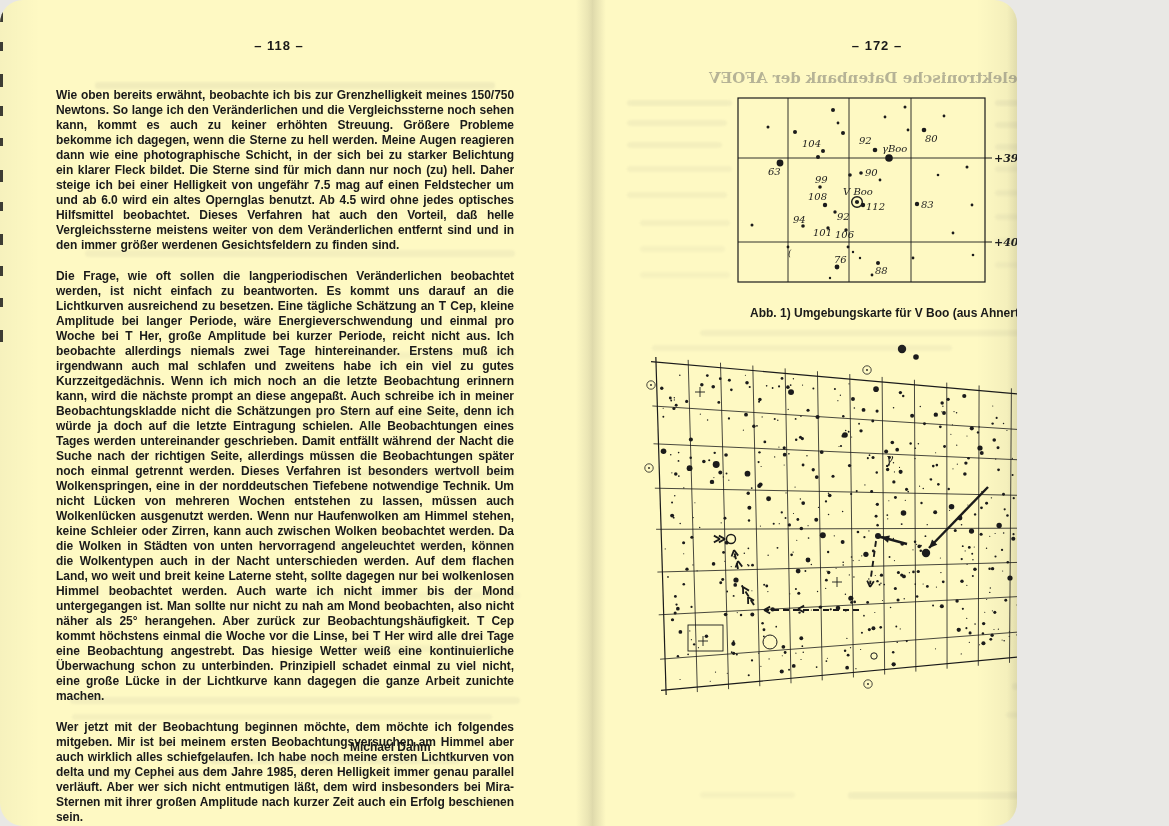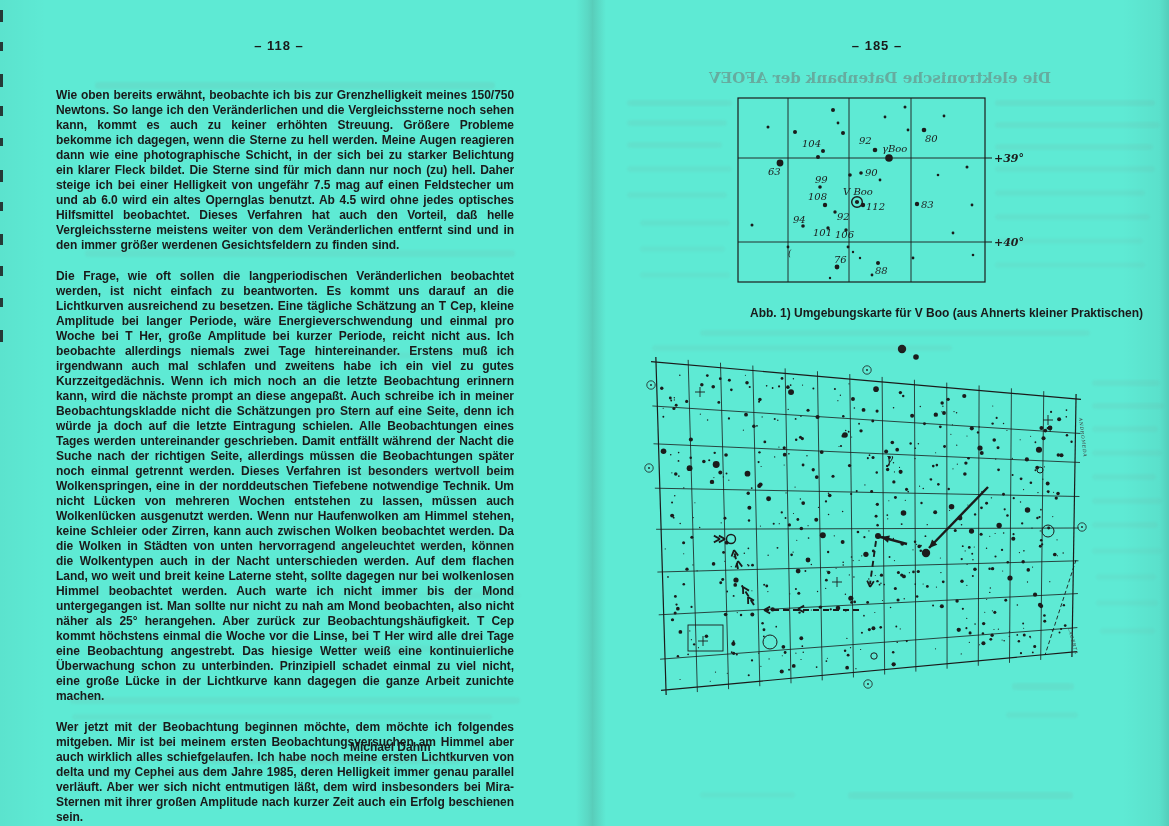--- a/index.html
+++ b/index.html
@@ -1,17 +1,17 @@
 <!DOCTYPE html>
 <html><head>
 <meta charset="utf-8">
 <style>
   html,body{margin:0;padding:0;background:#e9e8e5;}
-  #sheet{position:relative;width:1169px;height:826px;background:#5eead4;overflow:hidden;
-         font-family:"Liberation Sans",sans-serif;color:#1a1a1a;}
+  #sheet{position:relative;width:1017px;height:826px;background:#fef9c3;overflow:hidden;
+         font-family:"Liberation Sans",sans-serif;color:#1a1a1a;border-radius:23px;}
   
   #sheet:before{content:"";position:absolute;inset:0;
     background:linear-gradient(90deg,rgba(0,0,0,.03) 0,rgba(0,0,0,0) 4%,rgba(0,0,0,0) 96%,rgba(0,0,0,.05) 100%);}
   .gutter{position:absolute;top:0;left:576px;width:30px;height:826px;pointer-events:none;
     background:linear-gradient(90deg,rgba(0,0,0,0) 0,rgba(60,55,50,.10) 40%,rgba(60,55,50,.16) 55%,rgba(0,0,0,0) 100%);}
   .rightedge{position:absolute;top:0;right:0;width:10px;height:826px;
     background:linear-gradient(90deg,rgba(0,0,0,0),rgba(0,0,0,.07));}
   .page-num{position:absolute;font-weight:700;font-size:13px;letter-spacing:1px;width:120px;text-align:center;}
   .body-text{position:absolute;left:56px;top:88px;width:458px;font-size:12px;line-height:15px;
     font-weight:700;text-align:justify;letter-spacing:-0.05px;word-spacing:0.5px;}
@@ -36,21 +36,21 @@
   <div class="page-num" style="left:219px;top:38px;">– 118 –</div>
 
   <div class="body-text">
     <p>Wie oben bereits erwähnt, beobachte ich bis zur Grenzhelligkeit meines 150/750 Newtons. So lange ich den Veränderlichen und die Vergleichssterne noch sehen kann, kommt es auch zu keiner erhöhten Streuung. Größere Probleme bekomme ich dagegen, wenn die Sterne zu hell werden. Meine Augen reagieren dann wie eine photographische Schicht, in der sich bei zu starker Belichtung ein klarer Fleck bildet. Die Sterne sind für mich dann nur noch (zu) hell. Daher steige ich bei einer Helligkeit von ungefähr 7.5 mag auf einen Feldstecher um und ab 6.0 wird ein altes Opernglas benutzt. Ab 4.5 wird ohne jedes optisches Hilfsmittel beobachtet. Dieses Verfahren hat auch den Vorteil, daß helle Vergleichssterne meistens weiter von dem Veränderlichen entfernt sind und in den immer größer werdenen Gesichtsfeldern zu finden sind.</p>
     <p>Die Frage, wie oft sollen die langperiodischen Veränderlichen beobachtet werden, ist nicht einfach zu beantworten. Es kommt uns darauf an die Lichtkurven ausreichend zu besetzen. Eine tägliche Schätzung an T Cep, kleine Amplitude bei langer Periode, wäre Energieverschwendung und einmal pro Woche bei T Her, große Amplitude bei kurzer Periode, reicht nicht aus. Ich beobachte allerdings niemals zwei Tage hintereinander. Erstens muß ich irgendwann auch mal schlafen und zweitens habe ich ein viel zu gutes Kurzzeitgedächnis. Wenn ich mich noch an die letzte Beobachtung erinnern kann, wird die nächste prompt an diese angepaßt. Auch schreibe ich in meiner Beobachtungskladde nicht die Schätzungen pro Stern auf eine Seite, denn ich würde ja doch auf die letzte Eintragung schielen. Alle Beobachtungen eines Tages werden untereinander geschrieben. Damit entfällt während der Nacht die Suche nach der richtigen Seite, allerdings müssen die Beobachtungen später noch einmal getrennt werden. Dieses Verfahren ist besonders wertvoll beim Wolkenspringen, eine in der norddeutschen Tiefebene notwendige Technik. Um nicht Lücken von mehreren Wochen entstehen zu lassen, müssen auch Wolkenlücken ausgenutzt werden. Wenn nur Haufenwolken am Himmel stehen, keine Schleier oder Zirren, kann auch zwischen Wolken beobachtet werden. Da die Wolken in Städten von unten hervorragend angeleuchtet werden, können die Wolkentypen auch in der Nacht unterschieden werden. Auf dem flachen Land, wo weit und breit keine Laterne steht, sollte dagegen nur bei wolkenlosen Himmel beobachtet werden. Auch warte ich nicht immer bis der Mond untergegangen ist. Man sollte nur nicht zu nah am Mond beobachten, also nicht näher als 25° herangehen. Aber zurück zur Beobachtungshäufigkeit. T Cep kommt höchstens einmal die Woche vor die Linse, bei T Her wird alle drei Tage eine Beobachtung angestrebt. Das hiesige Wetter weiß eine kontinuierliche Überwachung schon zu unterbinden. Prinzipiell schadet einmal zu viel nicht, eine große Lücke in der Lichtkurve kann dagegen die ganze Arbeit zunichte machen.</p>
     <p>Wer jetzt mit der Beobachtung beginnen möchte, dem möchte ich folgendes mitgeben. Mir ist bei meinem ersten Beobachtungsversuchen am Himmel aber auch wirklich alles schiefgelaufen. Ich habe noch meine ersten Lichtkurven von delta und my Cephei aus dem Jahre 1985, deren Helligkeit immer genau parallel verläuft. Aber wer sich nicht entmutigen läßt, dem wird insbesonders bei Mira-Sternen mit ihrer großen Amplitude nach kurzer Zeit auch ein Erfolg beschienen sein.</p>
   </div>
 
   <div class="sig">Michael Dahm</div>
 
-  <div class="page-num" style="left:817px;top:38px;">– 185 –</div>
+  <div class="page-num" style="left:817px;top:38px;">– 172 –</div>
 
   <div class="bleed">Die elektronische Datenbank der AFOEV</div>
 
   <svg id="chart1" style="left:733px;top:95px;" width="295" height="200">
       <rect x="5" y="3" width="247" height="184" fill="none" stroke="#1b1b1b" stroke-width="1.2"></rect>
       <line x1="55" y1="3" x2="55" y2="187" stroke="#1b1b1b" stroke-width="0.9"></line>
       <line x1="116" y1="3" x2="116" y2="187" stroke="#1b1b1b" stroke-width="0.9"></line>
       <line x1="178" y1="3" x2="178" y2="187" stroke="#1b1b1b" stroke-width="0.9"></line>
       <line x1="5" y1="63" x2="252" y2="63" stroke="#1b1b1b" stroke-width="0.9"></line>
       <line x1="5" y1="147" x2="252" y2="147" stroke="#1b1b1b" stroke-width="0.9"></line>

